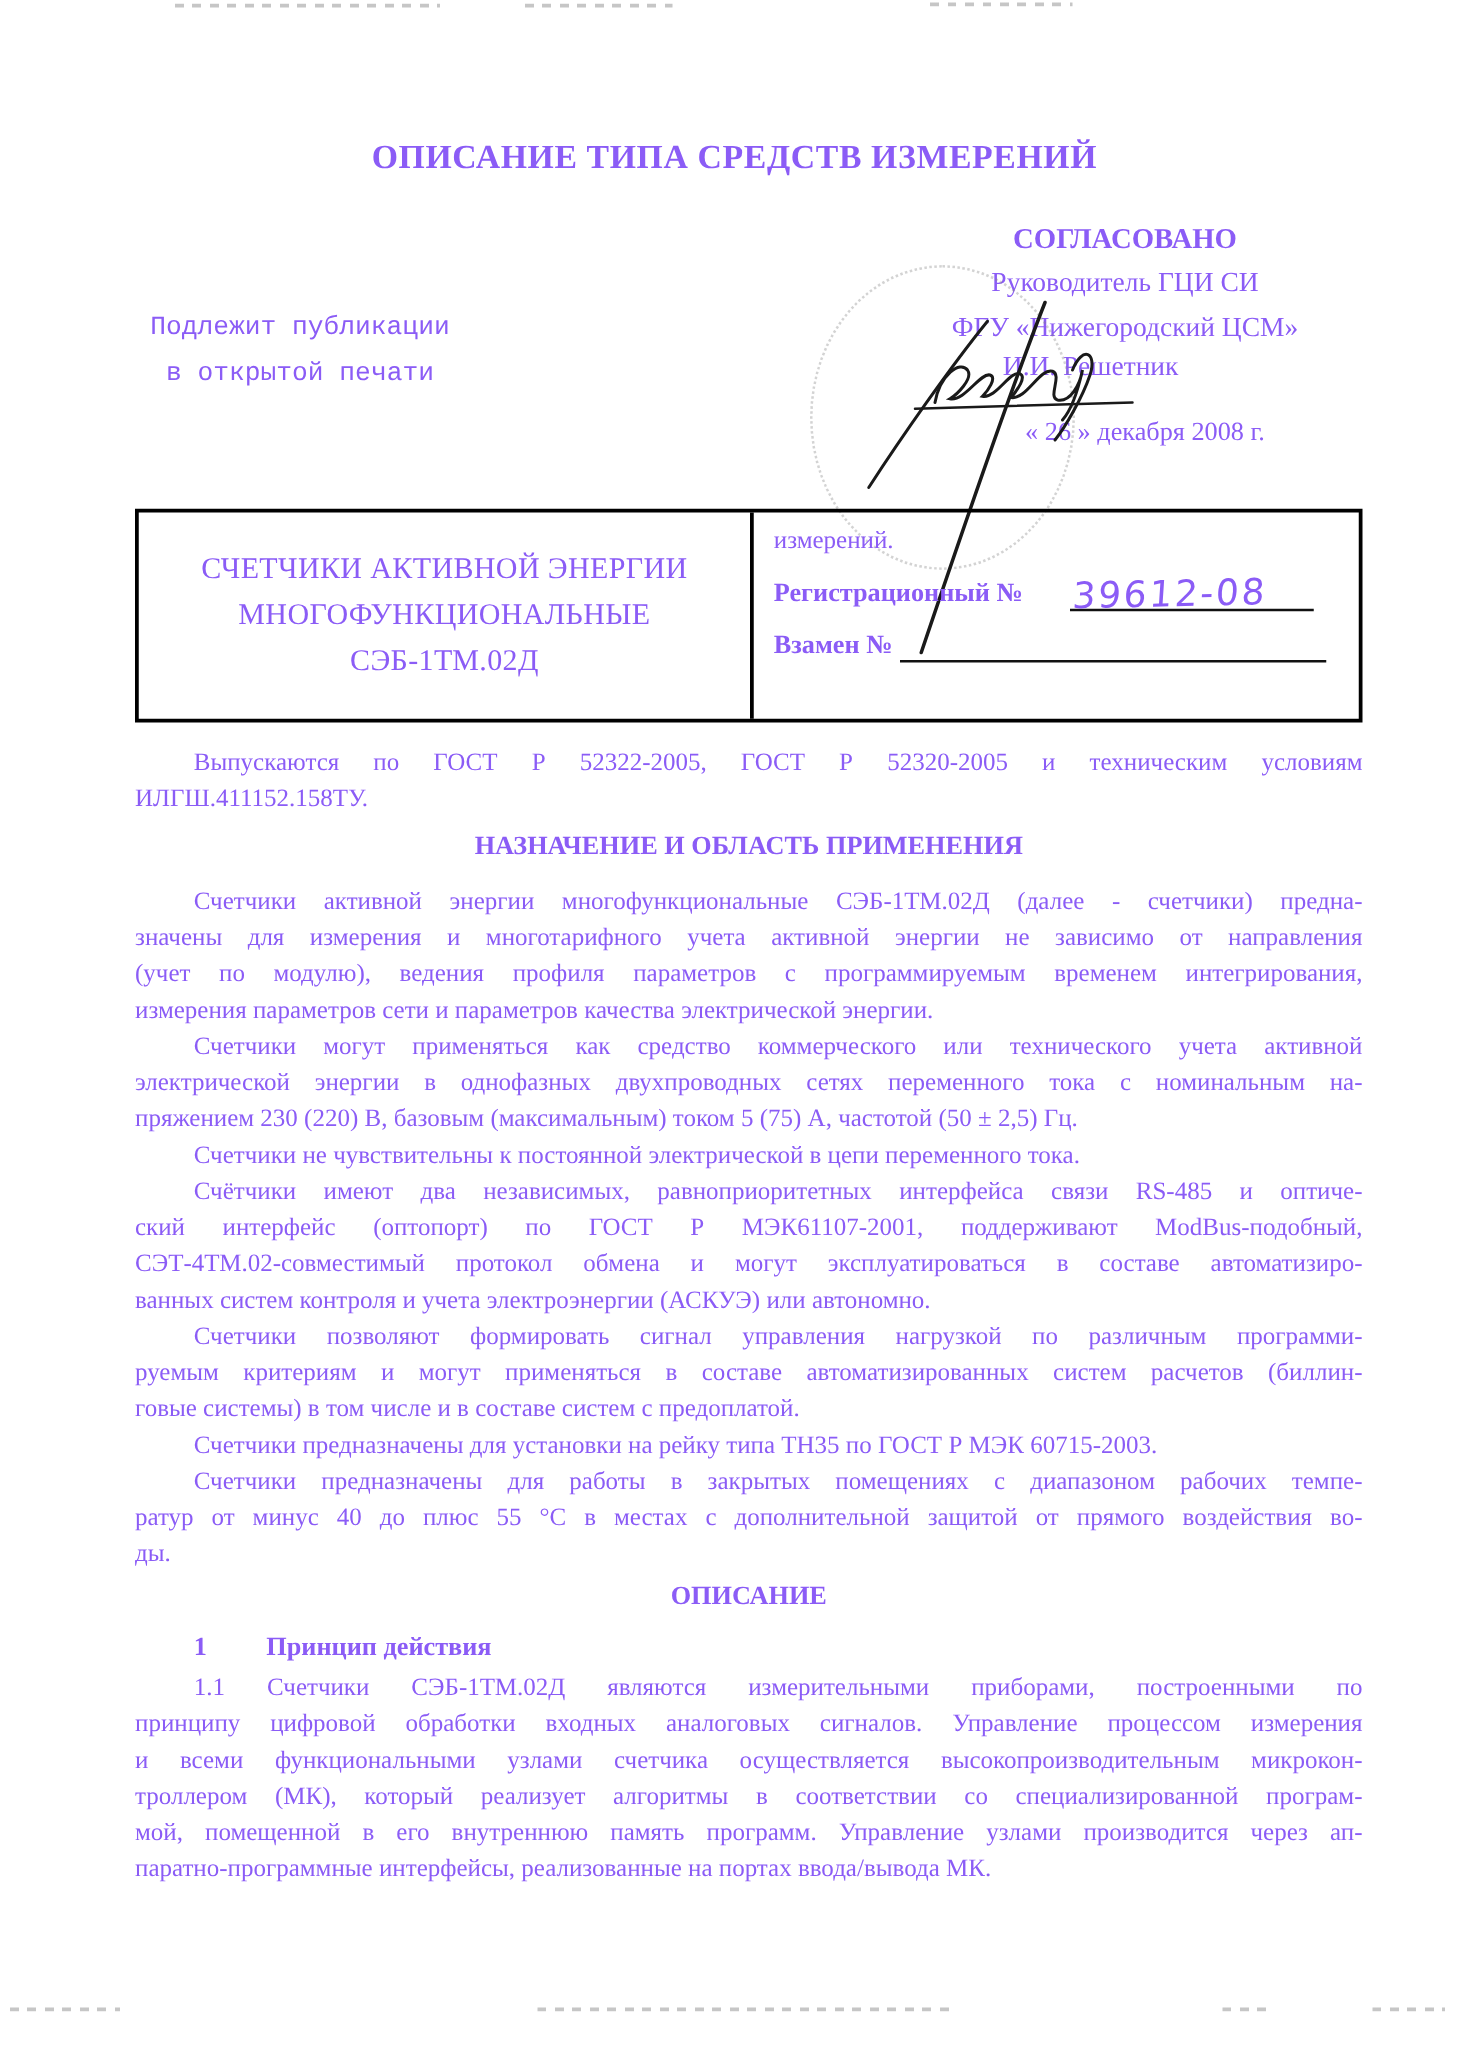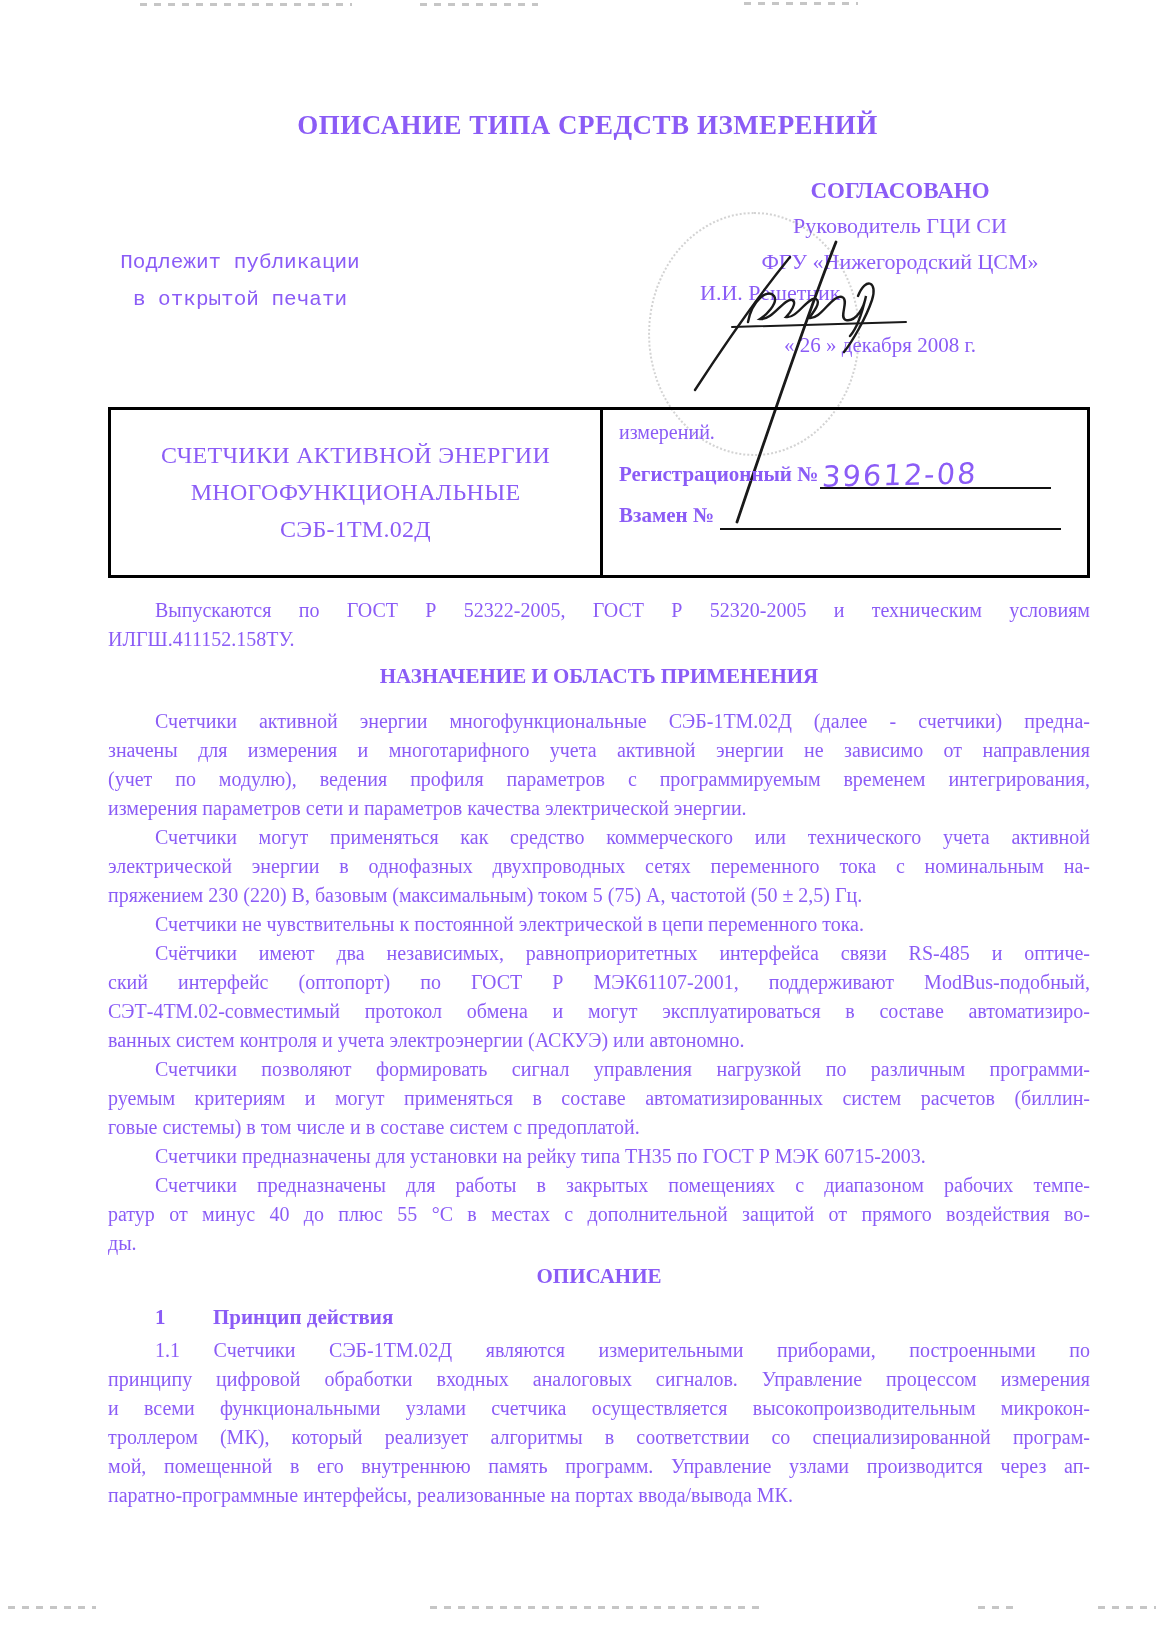--- a/index.html
+++ b/index.html
@@ -26,43 +26,43 @@
     position:absolute;top:110px;left:0;width:1175px;
     text-align:center;font-weight:bold;font-size:27px;letter-spacing:.5px;
   }
   .pub-note{
     position:absolute;top:244px;left:118px;width:244px;
     text-align:center;font-size:21px;line-height:37px;font-family:Liberation Mono, monospace;
   }
   .appr-label{position:absolute;top:178px;left:700px;width:400px;text-align:center;font-weight:bold;font-size:23px;}
   .appr-line1{position:absolute;top:213px;left:700px;width:400px;text-align:center;font-size:22px;}
   .appr-line2{position:absolute;top:249px;left:700px;width:400px;text-align:center;font-size:22px;}
-  .appr-signer{position:absolute;top:280px;left:700px;width:345px;text-align:left;font-size:22px;}
-  .appr-date{position:absolute;top:333px;left:700px;width:360px;text-align:center;font-size:21px;}
+  .appr-signer{position:absolute;top:280px;left:700px;width:345px;text-align:center;font-size:22px;}
+  .appr-date{position:absolute;top:333px;left:736px;width:360px;text-align:center;font-size:21px;}
 
   .stamp{
     position:absolute;left:648px;top:212px;width:208px;height:240px;
     border:2px dotted rgba(128,128,128,.35);border-radius:50%;
   }
   .sig{position:absolute;left:600px;top:200px;width:320px;height:340px;}
 
   .reg-table{
     position:absolute;left:108px;top:407px;width:982px;height:171px;
     border:3px solid #000;box-sizing:border-box;display:flex;
   }
   .cell-left{
     width:492px;box-sizing:border-box;border-right:3px solid #000;
     display:flex;flex-direction:column;justify-content:center;align-items:center;
     font-weight:normal;font-size:24px;line-height:37px;text-align:center;letter-spacing:.3px;
   }
   .cell-right{
     flex:1;box-sizing:border-box;padding:8px 18px 10px 16px;
     font-size:20px;line-height:29px;
   }
-  .reg-row{display:flex;align-items:flex-end;margin-top:11px;}
+  .reg-row{display:flex;align-items:flex-end;margin-top:11px;gap:36px;}
   .reg-label{font-weight:bold;font-size:21px;white-space:nowrap;}
   .reg-value{flex:1;margin-left:2px;margin-right:18px;border-bottom:2.5px solid #111;line-height:1;}
   .hand{
     display:inline-block;font-family:"DejaVu Sans",sans-serif;
     font-size:29px;letter-spacing:2px;
     transform:rotate(-1.2deg) skewX(-5deg);
     position:relative;top:3px;left:2px;
   }
   .vz-row{display:flex;align-items:flex-end;margin-top:12px;}
   .vz-label{font-weight:bold;font-size:21px;white-space:nowrap;}

